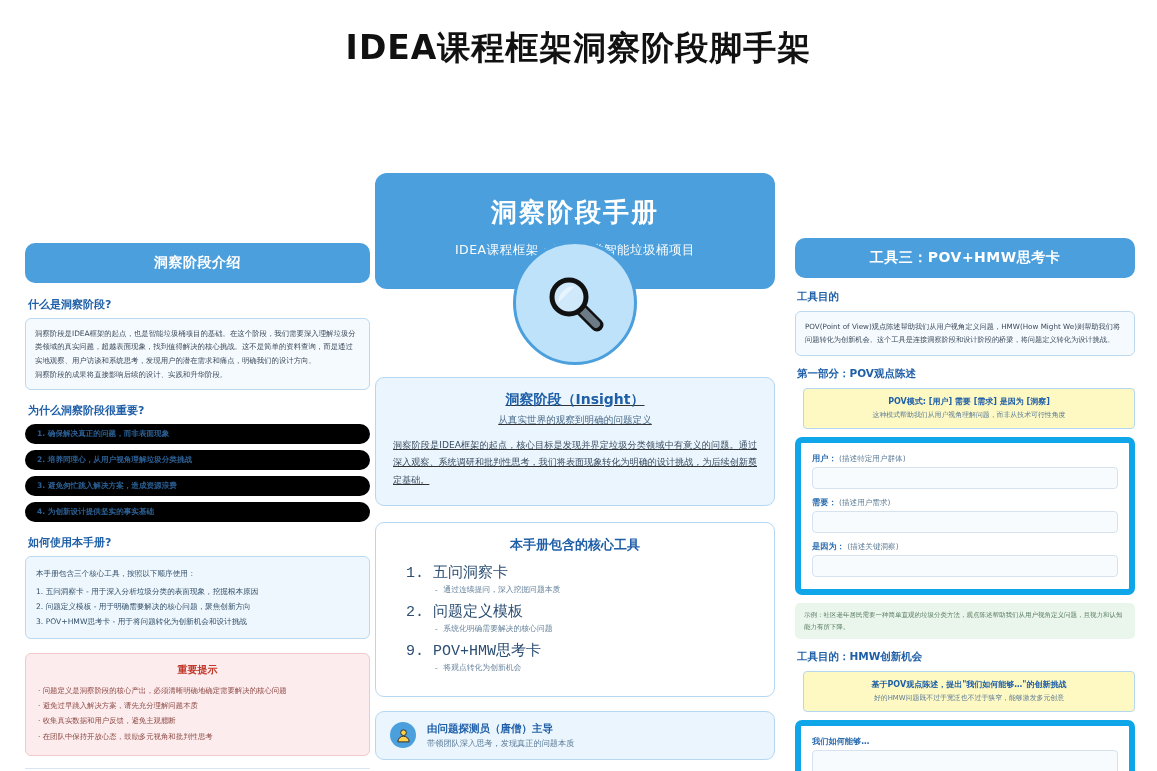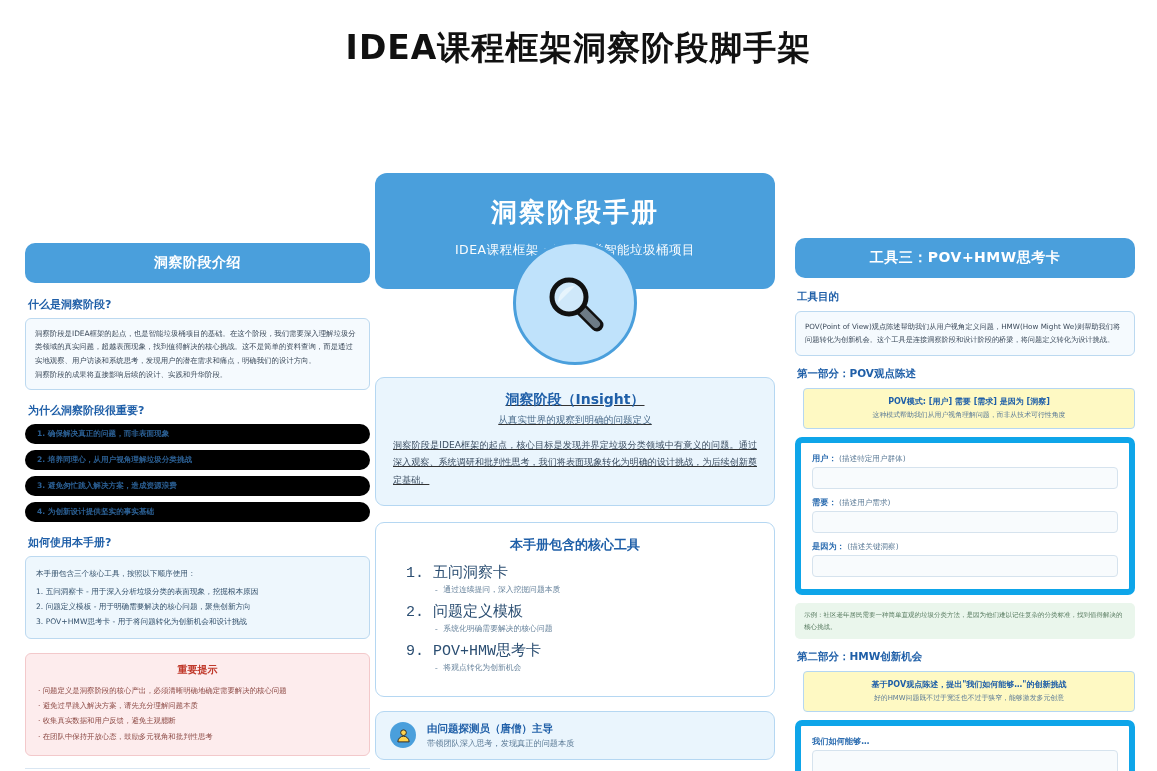--- a/index.html
+++ b/index.html
@@ -453,23 +453,23 @@
       </div>
       <div class="field">
         <div class="field-label">
           <b>是因为：</b>
           <span>(描述关键洞察)</span>
         </div>
         <input class="field-input" type="text" value="" style="">
       </div>
     </div>
 
-    <div class="example-box">示例：社区老年居民需要一种简单直观的垃圾分类方法，是因为他们难以记住复杂的分类标准，找到值得解决的核心挑战。</div>
-
-    <div class="part-title">第二部分：HMW创新机会</div>
+    <div class="example-box">示例：社区老年居民需要一种简单直观的垃圾分类方法，观点陈述帮助我们从用户视角定义问题，且视力和认知能力有所下降。</div>
+
+    <div class="part-title">工具目的：HMW创新机会</div>
     <div class="pattern-box">
       <div class="p1">基于POV观点陈述，提出"我们如何能够…"的创新挑战</div>
       <div class="p2">好的HMW问题既不过于宽泛也不过于狭窄，能够激发多元创意</div>
     </div>
 
     <div class="form-box">
       <div class="field">
         <div class="field-label">
           <b>我们如何能够…</b>
         </div>

